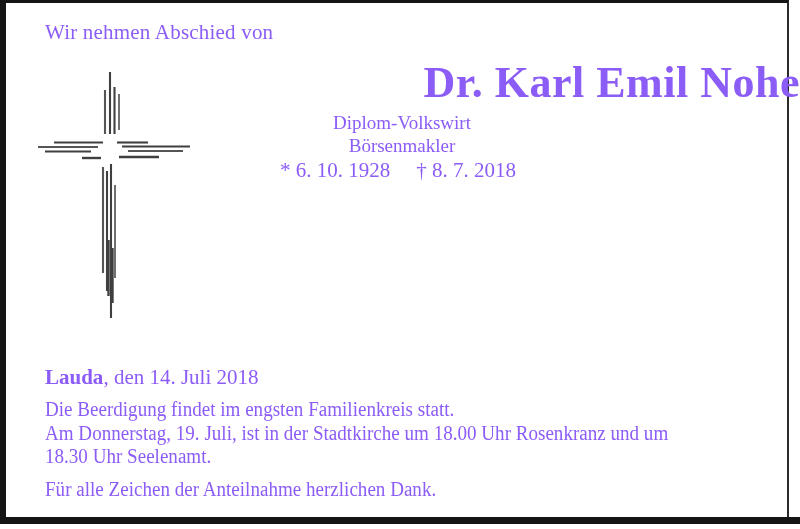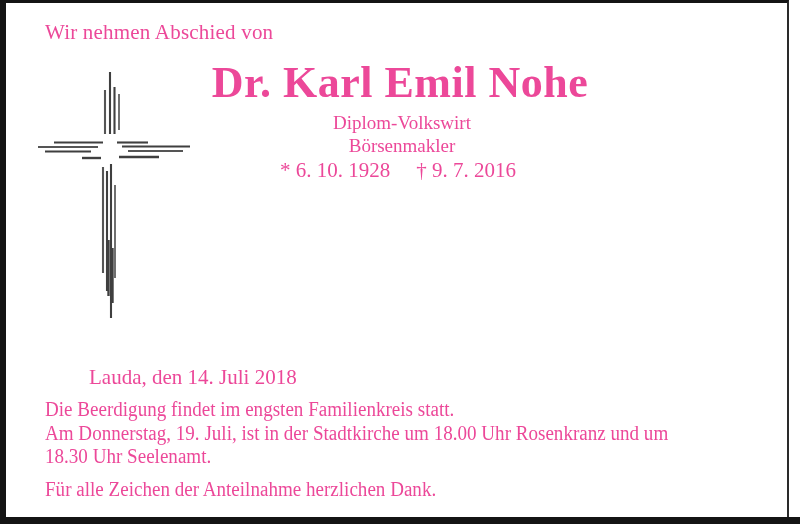--- a/index.html
+++ b/index.html
@@ -6,21 +6,21 @@
     margin: 0;
     padding: 0;
     background: #ffffff;
   }
   .page {
     position: relative;
     width: 800px;
     height: 529px;
     background: #ffffff;
     font-family: "Liberation Serif", serif;
-    color: #ec4899;
+    color: #8b5cf6;
     overflow: hidden;
   }
   
   .frame {
     position: absolute;
     left: 0; top: 0;
     width: 781px;   
     height: 514px;
     border-top: 3px solid #141414;
     border-left: 6px solid #141414;
@@ -43,21 +43,21 @@
   }
   .cross {
     position: absolute;
     left: 32px; top: 68px;
   }
   .deceased {
     position: absolute;
     left: 0; top: 57px;
     width: 800px;
     margin: 0;
-    text-align: center;
+    text-align: right;
     font-size: 44px;
     font-weight: bold;
     letter-spacing: 0.5px;
     white-space: nowrap;
   }
   .sub1, .sub2 {
     position: absolute;
     left: 0;
     width: 804px;
     text-align: center;
@@ -83,21 +83,21 @@
     line-height: 23.5px;
     letter-spacing: -0.2px;
     white-space: nowrap;
   }
   .place-date {
     position: absolute;
     left: 45px; top: 365px;
     font-size: 21px;
     white-space: nowrap;
   }
-  .place-date .b { font-weight: normal; margin-left: 44px; }
+  .place-date .b { font-weight: bold; }
   .funeral {
     position: absolute;
     left: 45px; top: 398px;
     font-size: 20.5px;
     line-height: 23.5px;
     white-space: nowrap;
     transform: scaleX(0.93);
     transform-origin: left top;
   }
   .thanks {
@@ -145,21 +145,21 @@
       <line x1="80.5" y1="180" x2="80.5" y2="235" stroke-width="2.4"></line>
     </g>
   </svg>
 
   <h1 class="deceased">Dr. Karl Emil Nohe</h1>
 
   <div class="sub1">Diplom-Volkswirt</div>
   <div class="sub2">Börsenmakler</div>
 
   <div class="dates">
-    <span>* 6. 10. 1928</span><span class="gap"></span><span>† 9. 7. 2016</span>
+    <span>* 6. 10. 1928</span><span class="gap"></span><span>† 8. 7. 2018</span>
   </div>
 
 
   <div class="place-date">
     <span class="b">Lauda</span><span>, den 14. Juli 2018</span>
   </div>
 
   <div class="funeral">
     <div>Die Beerdigung findet im engsten Familienkreis statt.</div>
     <div>Am Donnerstag, 19. Juli, ist in der Stadtkirche um 18.00 Uhr Rosenkranz und um</div>

